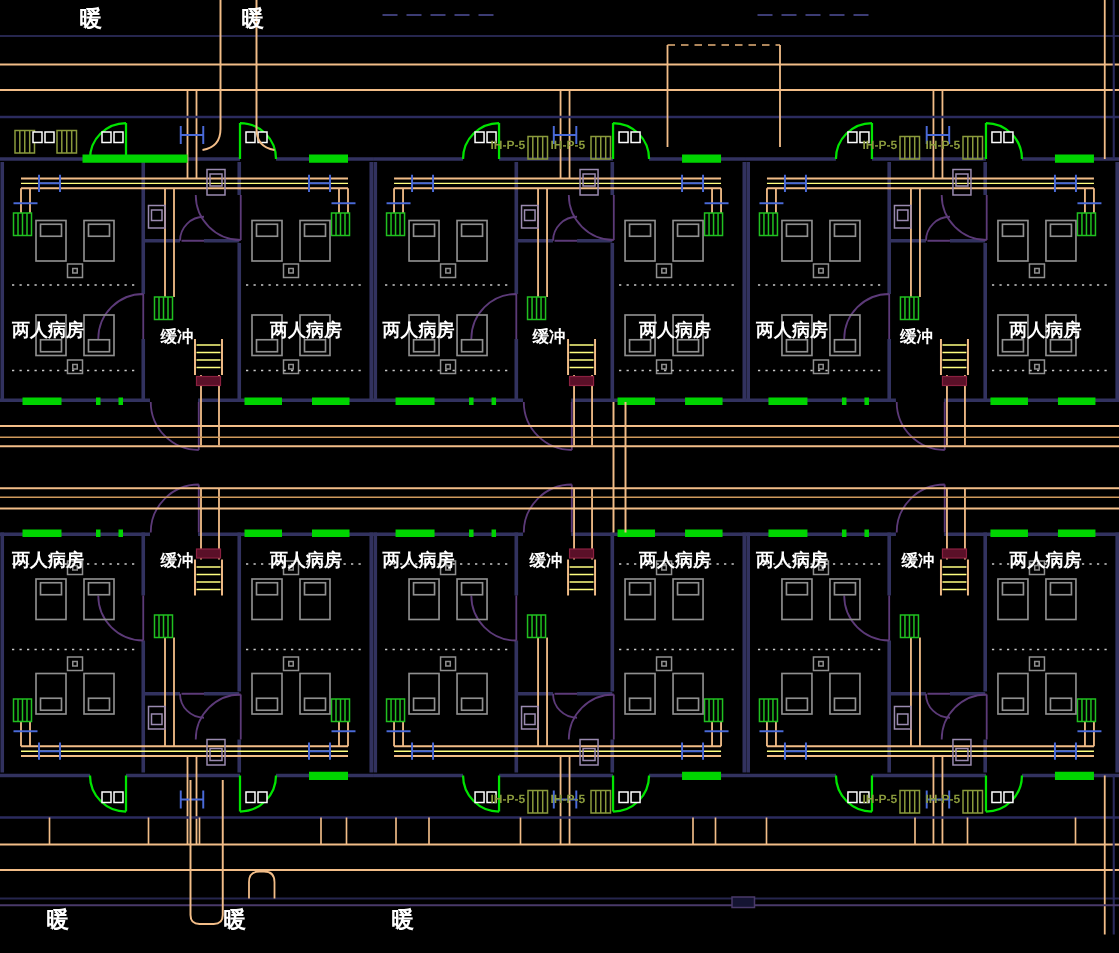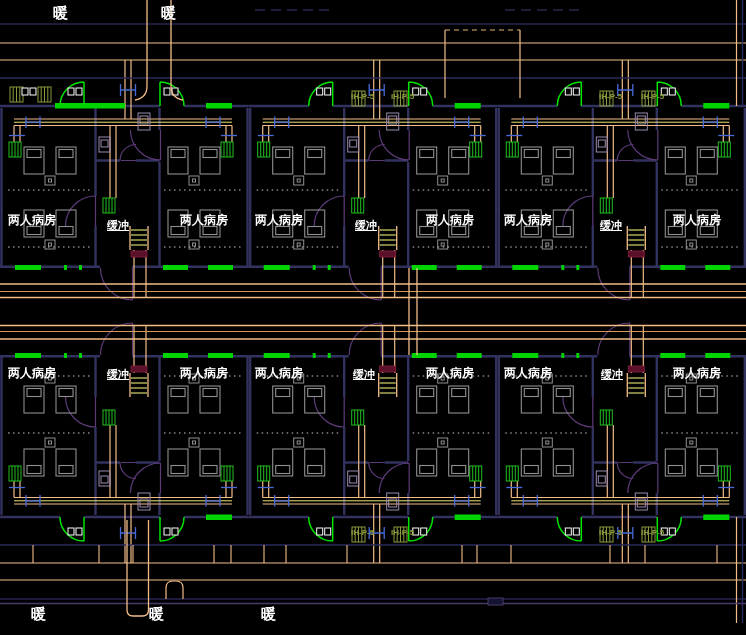--- a/index.html
+++ b/index.html
@@ -3,22 +3,22 @@
 <meta charset="utf-8">
 <style>
   html,body{margin:0;padding:0;background:#000;}
   #stage{position:relative;width:746px;height:635px;background:#000;overflow:hidden;
          font-family:"Liberation Sans",sans-serif;}
   #stage svg{position:absolute;left:0;top:0;}
   #labels{position:absolute;left:0;top:0;width:100%;height:100%;pointer-events:none;}
   .lbl{position:absolute;white-space:nowrap;color:#fff;line-height:1;
        font-family:"Liberation Sans",sans-serif;}
   .lbl.ward{font-size:12px;letter-spacing:0px;font-weight:bold;font-family:Liberation Mono, monospace;}
-  .lbl.buffer{font-size:11px;font-weight:bold;text-decoration:underline;}
-  .lbl.equip{font-size:8px;color:#8a9a3c;font-weight:bold;letter-spacing:0;margin-left:24px;}
+  .lbl.buffer{font-size:11px;font-weight:bold;}
+  .lbl.equip{font-size:8px;color:#8a9a3c;font-weight:bold;letter-spacing:0;}
   .lbl.riser{font-size:15px;font-weight:bold;}
 </style>
 </head>
 <body>
 
 <div id="stage">
 <svg width="746" height="635" viewBox="0 0 746 635">
 
   <defs>
 

